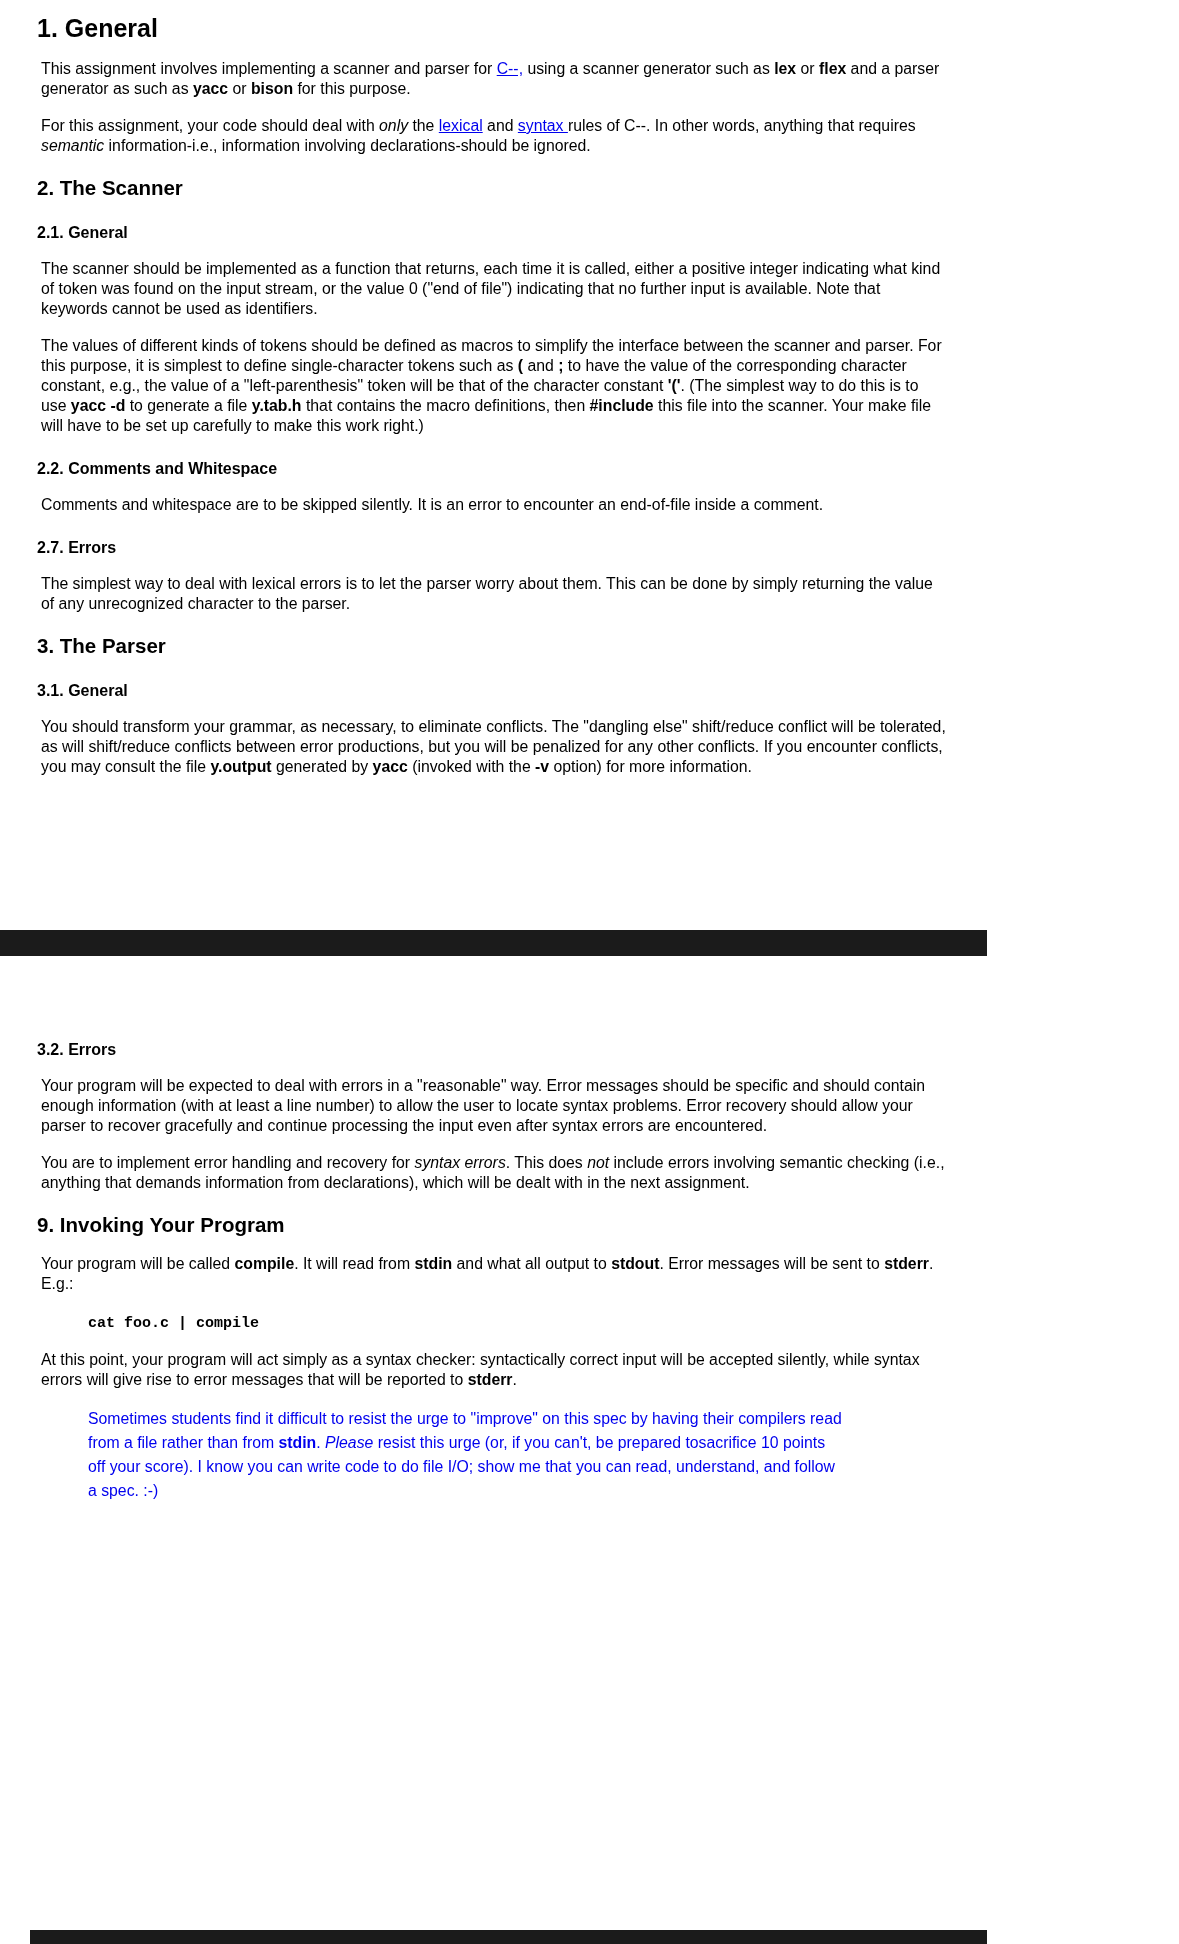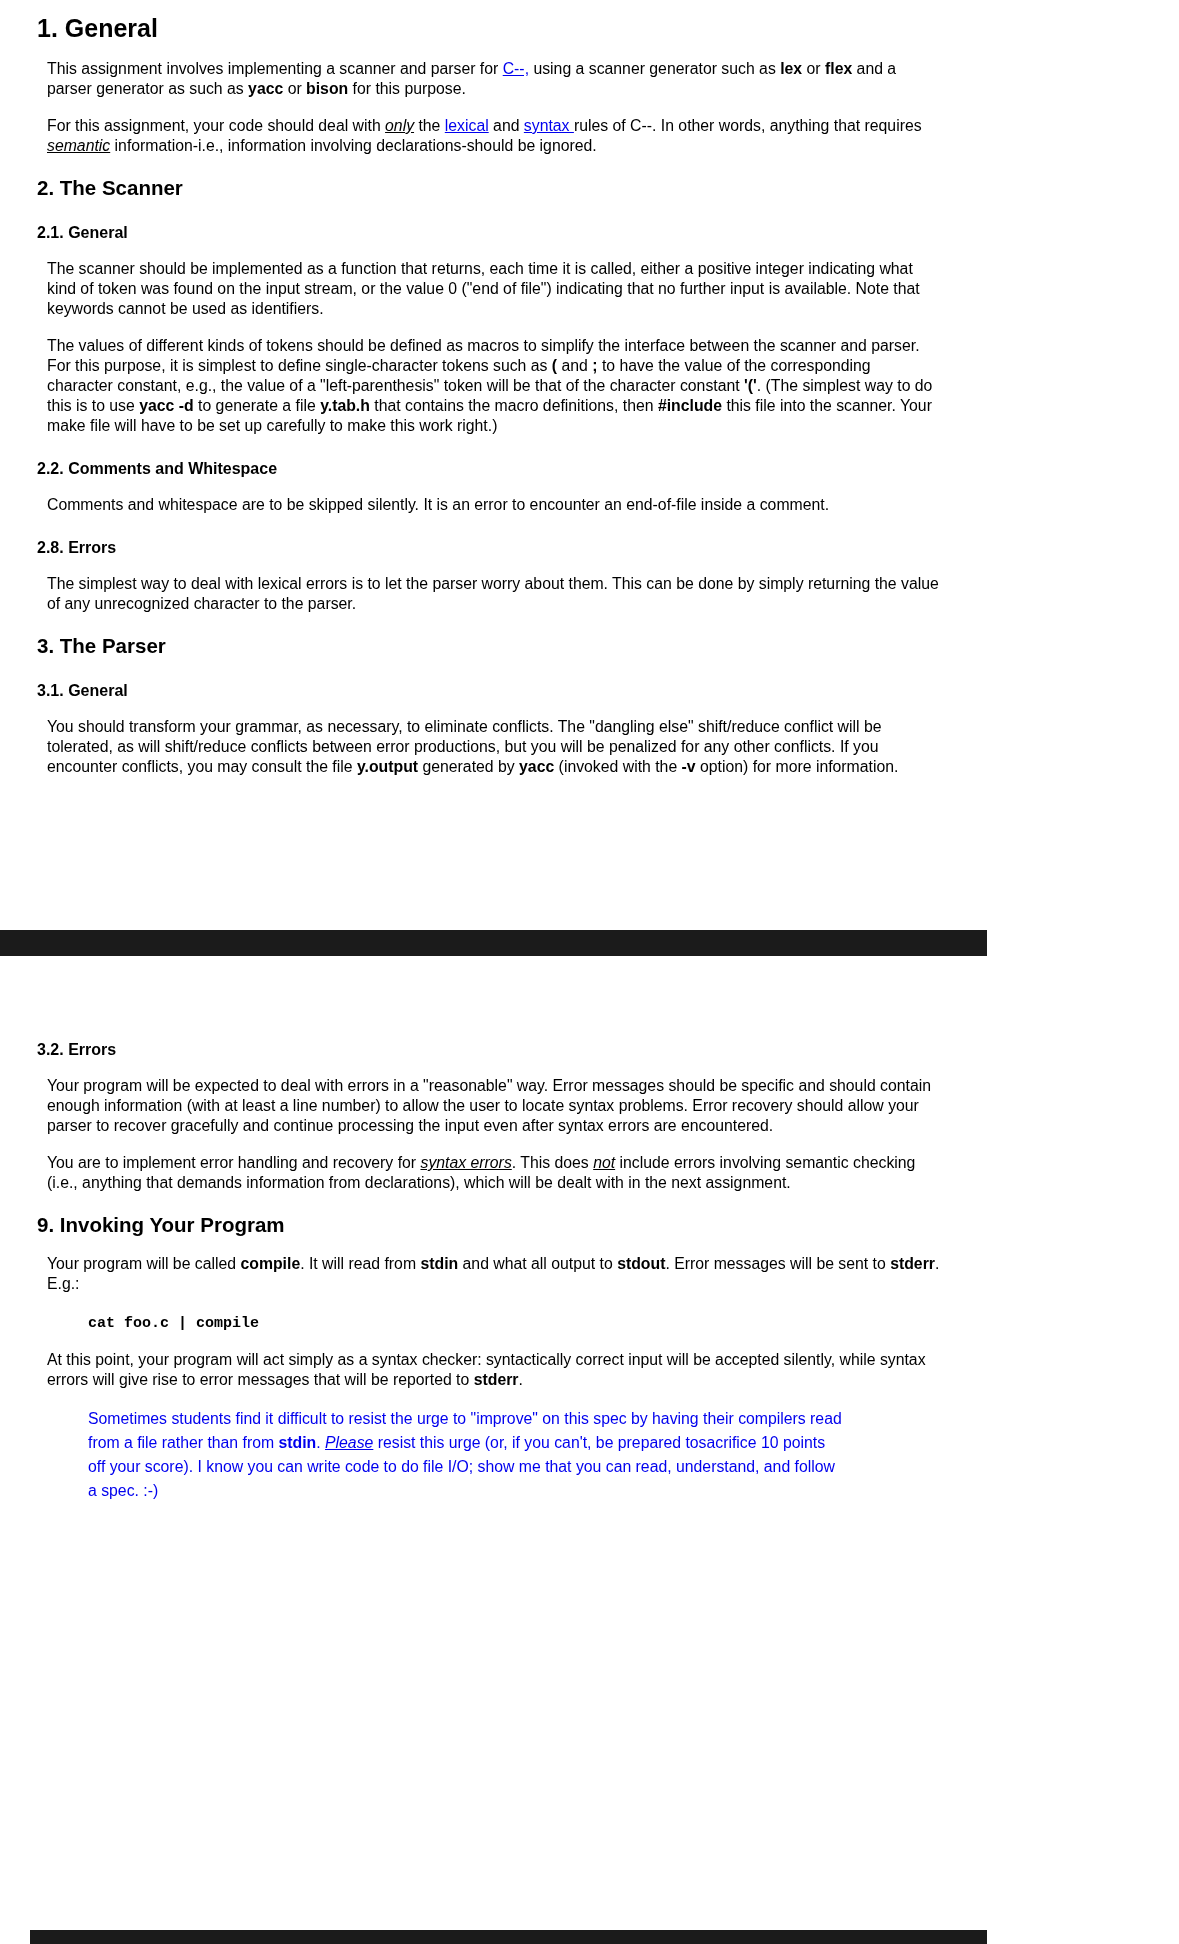--- a/index.html
+++ b/index.html
@@ -33,24 +33,24 @@
     margin: 20px 0 0 0;
     font-weight: bold;
   }
   h3 {
     font-size: 16px;
     line-height: 19px;
     margin: 23px 0 0 0;
     font-weight: bold;
   }
   p.para {
-    margin: 17px 10px;
+    margin: 17px 4px;
   }
   .b { font-weight: bold; }
-  .i { font-style: italic; text-decoration: underline; }
+  .i { font-style: italic; }
   a.link {
     color: var(--link-color, #0000ee);
     text-decoration: underline;
     cursor: pointer;
   }
   pre.code {
     font-family: "Liberation Mono", monospace;
     font-weight: bold;
     font-size: 15px;
     line-height: 19px;
@@ -85,21 +85,21 @@
   <div id="doc">
       <h1>1. General</h1>
       <p class="para"><span>This assignment involves implementing a scanner and parser for </span><a href="#" class="link">C--,</a><span> using a scanner generator such as </span><span class="b">lex</span><span> or </span><span class="b">flex</span><span> and a parser generator as such as </span><span class="b">yacc</span><span> or </span><span class="b">bison</span><span> for this purpose.</span></p>
       <p class="para"><span>For this assignment, your code should deal with </span><span class="i">only</span><span> the </span><a href="#" class="link">lexical</a><span> and </span><a href="#" class="link">syntax </a><span>rules of C--. In other words, anything that requires </span><span class="i">semantic</span><span> information-i.e., information involving declarations-should be ignored.</span></p>
       <h2>2. The Scanner</h2>
       <h3>2.1. General</h3>
       <p class="para"><span>The scanner should be implemented as a function that returns, each time it is called, either a positive integer indicating what kind of token was found on the input stream, or the value 0 ("end of file") indicating that no further input is available. Note that keywords cannot be used as identifiers.</span></p>
       <p class="para"><span>The values of different kinds of tokens should be defined as macros to simplify the interface between the scanner and parser. For this purpose, it is simplest to define single-character tokens such as </span><span class="b">(</span><span> and </span><span class="b">;</span><span> to have the value of the corresponding character constant, e.g., the value of a "left-parenthesis" token will be that of the character constant </span><span class="b">'('</span><span>. (The simplest way to do this is to use </span><span class="b">yacc -d</span><span> to generate a file </span><span class="b">y.tab.h</span><span> that contains the macro definitions, then </span><span class="b">#include</span><span> this file into the scanner. Your make file will have to be set up carefully to make this work right.)</span></p>
       <h3>2.2. Comments and Whitespace</h3>
       <p class="para"><span>Comments and whitespace are to be skipped silently. It is an error to encounter an end-of-file inside a comment.</span></p>
-      <h3>2.8. Errors</h3>
+      <h3>2.7. Errors</h3>
       <p class="para"><span>The simplest way to deal with lexical errors is to let the parser worry about them. This can be done by simply returning the value of any unrecognized character to the parser.</span></p>
       <h2>3. The Parser</h2>
       <h3>3.1. General</h3>
       <p class="para"><span>You should transform your grammar, as necessary, to eliminate conflicts. The "dangling else" shift/reduce conflict will be tolerated, as will shift/reduce conflicts between error productions, but you will be penalized for any other conflicts. If you encounter conflicts, you may consult the file </span><span class="b">y.output</span><span> generated by </span><span class="b">yacc</span><span> (invoked with the </span><span class="b">-v</span><span> option) for more information.</span></p>
       <div class="bar bar-mid"></div>
       <h3>3.2. Errors</h3>
       <p class="para"><span>Your program will be expected to deal with errors in a "reasonable" way. Error messages should be specific and should contain enough information (with at least a line number) to allow the user to locate syntax problems. Error recovery should allow your parser to recover gracefully and continue processing the input even after syntax errors are encountered.</span></p>
       <p class="para"><span>You are to implement error handling and recovery for </span><span class="i">syntax errors</span><span>. This does </span><span class="i">not</span><span> include errors involving semantic checking (i.e., anything that demands information from declarations), which will be dealt with in the next assignment.</span></p>
       <h2>9. Invoking Your Program</h2>
       <p class="para"><span>Your program will be called </span><span class="b">compile</span><span>. It will read from </span><span class="b">stdin</span><span> and what all output to </span><span class="b">stdout</span><span>. Error messages will be sent to </span><span class="b">stderr</span><span>. E.g.:</span></p>

